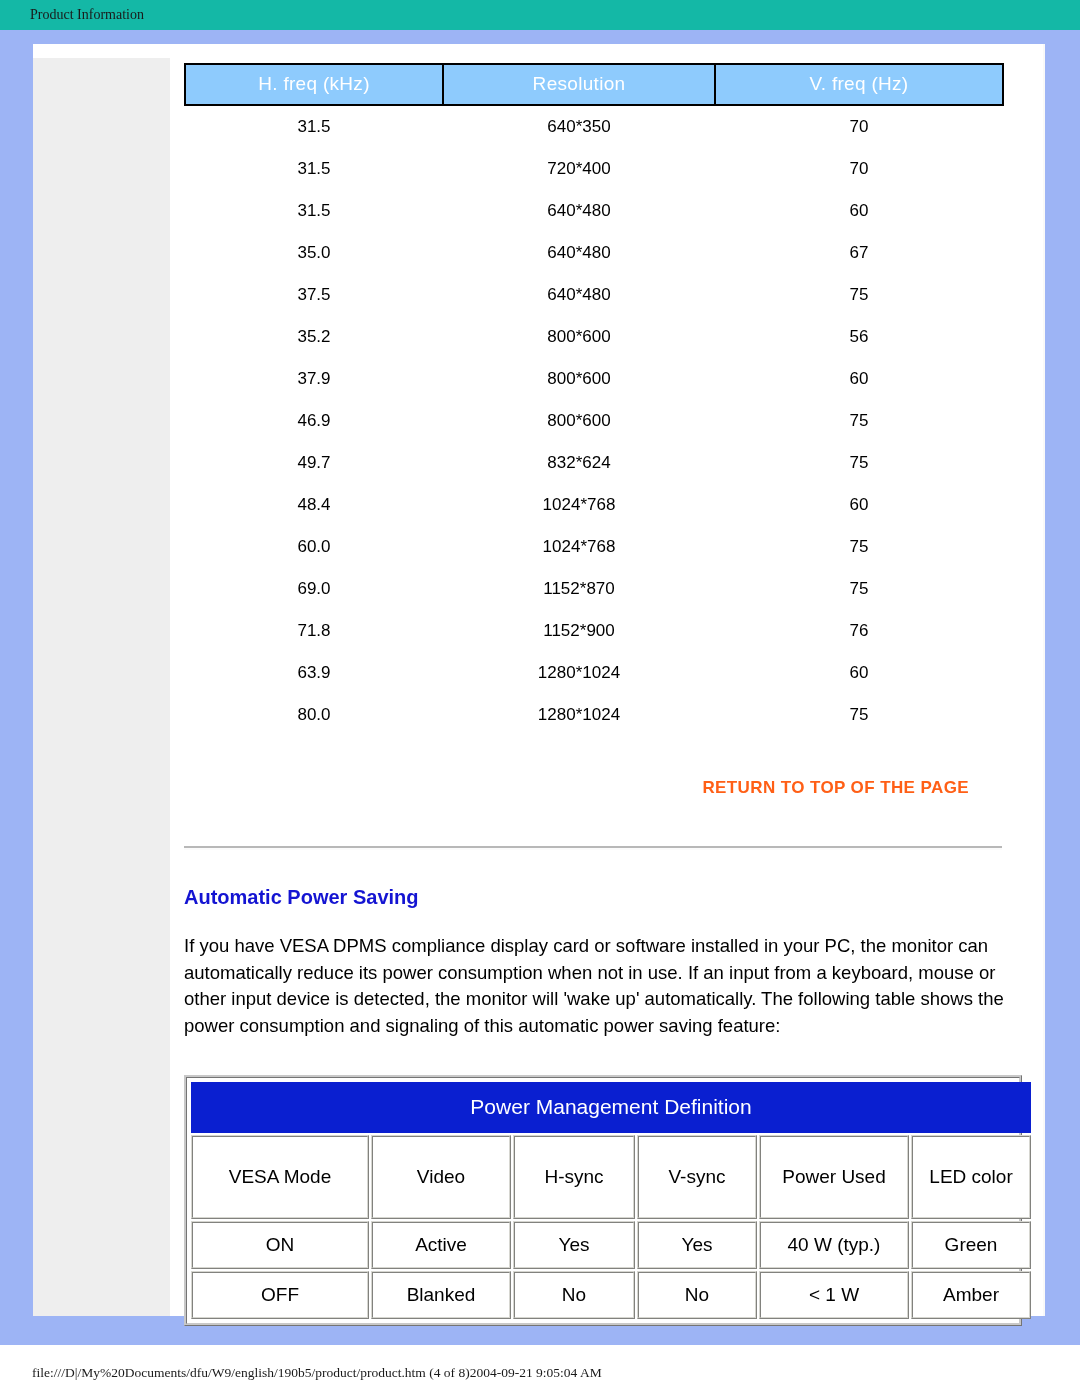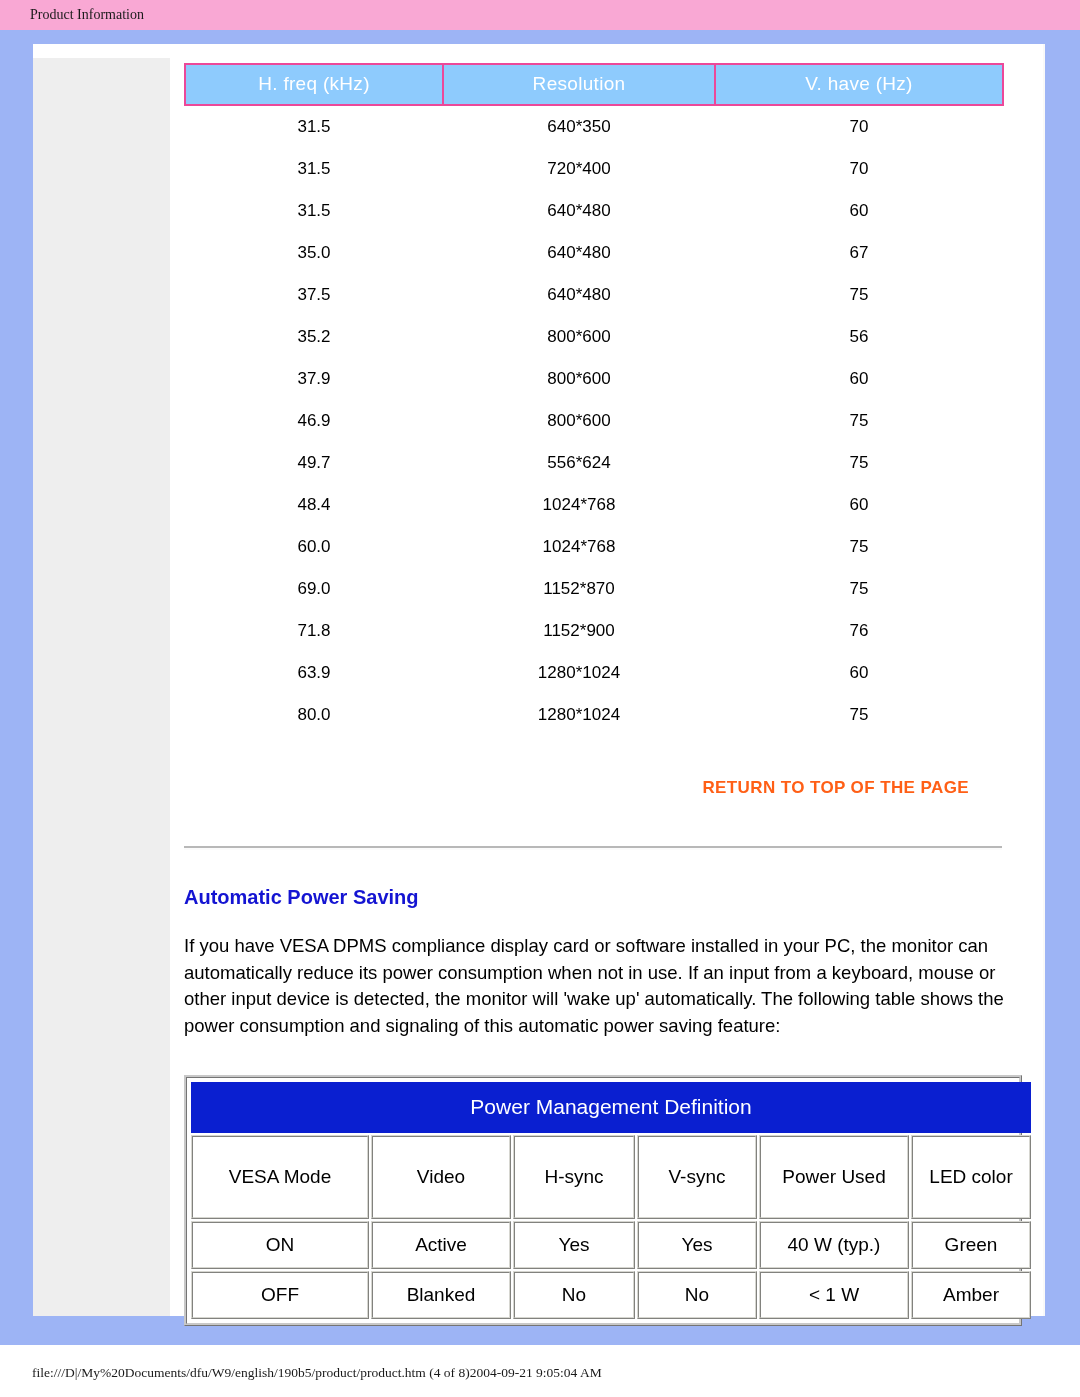--- a/index.html
+++ b/index.html
@@ -14,21 +14,21 @@
     font-family: "Liberation Sans", sans-serif;
     overflow: hidden;
   }
 
   
   .print-header {
     position: absolute;
     left: 0; top: 0;
     width: 1080px;
     height: 30px;
-    background: #f9a8d4;
+    background: #14b8a6;
     font-family: "Liberation Serif", serif;
     font-size: 14px;
     color: #1a1a1a;
     line-height: 30px;
     padding-left: 30px;
     box-sizing: border-box;
     white-space: nowrap;
   }
   .print-footer {
     position: absolute;
@@ -105,21 +105,21 @@
     margin: 19px 0 0 0;
     table-layout: fixed;
   }
   .timing-table th {
     background: #8ecbfd;
     color: #ffffff;
     font-weight: normal;
     font-size: 19px;
     padding: 8px 0 9px 0;
     text-align: center;
-    border: 2px solid #ec4899;
+    border: 2px solid #000000;
     letter-spacing: 0.3px;
   }
   .timing-table td {
     text-align: center;
     font-size: 17px;
     color: #000000;
     padding: 11px 0 11px 0;
     border: none;
   }
   .col-h { width: 258px; }
@@ -228,21 +228,21 @@
       <table class="timing-table">
         <colgroup>
           <col class="col-h">
             <col class="col-r">
             <col class="col-v">
         </colgroup>
         <thead>
           <tr>
             <th>H. freq (kHz)</th>
             <th>Resolution</th>
-            <th>V. have (Hz)</th>
+            <th>V. freq (Hz)</th>
           </tr>
         </thead>
         <tbody>
           <tr>
             <td>31.5</td>
             <td>640*350</td>
             <td>70</td>
           </tr>
           <tr>
             <td>31.5</td>
@@ -274,21 +274,21 @@
             <td>800*600</td>
             <td>60</td>
           </tr>
           <tr>
             <td>46.9</td>
             <td>800*600</td>
             <td>75</td>
           </tr>
           <tr>
             <td>49.7</td>
-            <td>556*624</td>
+            <td>832*624</td>
             <td>75</td>
           </tr>
           <tr>
             <td>48.4</td>
             <td>1024*768</td>
             <td>60</td>
           </tr>
           <tr>
             <td>60.0</td>
             <td>1024*768</td>

